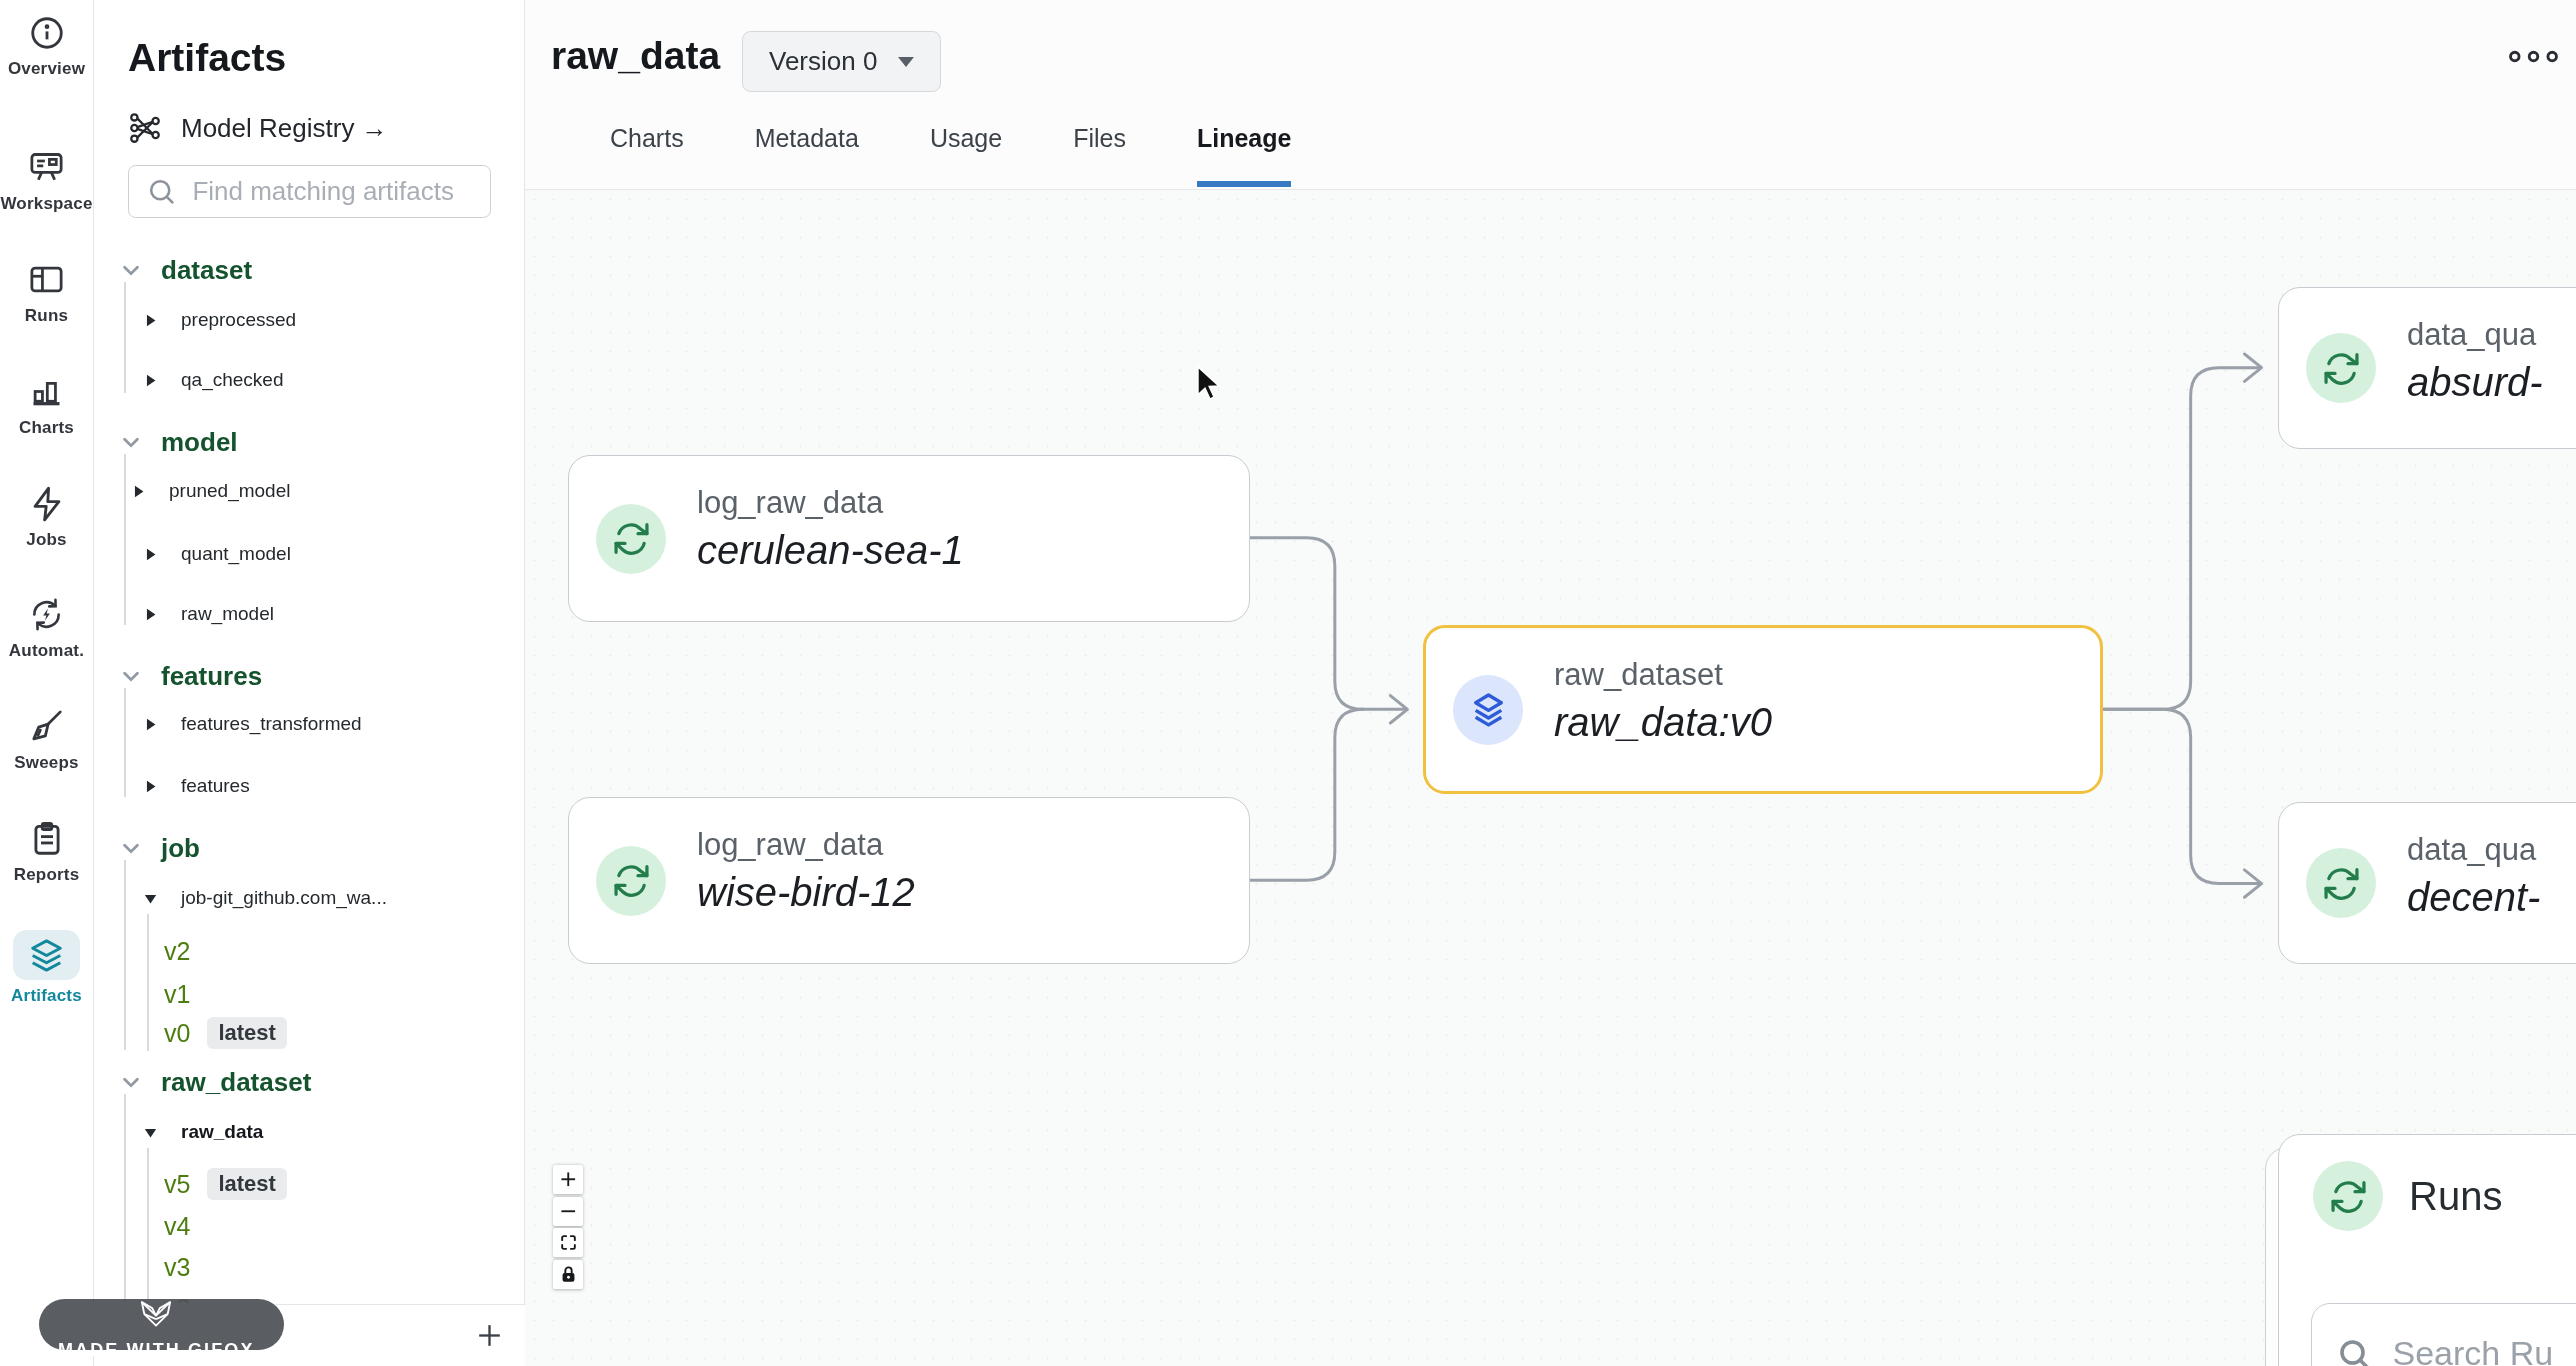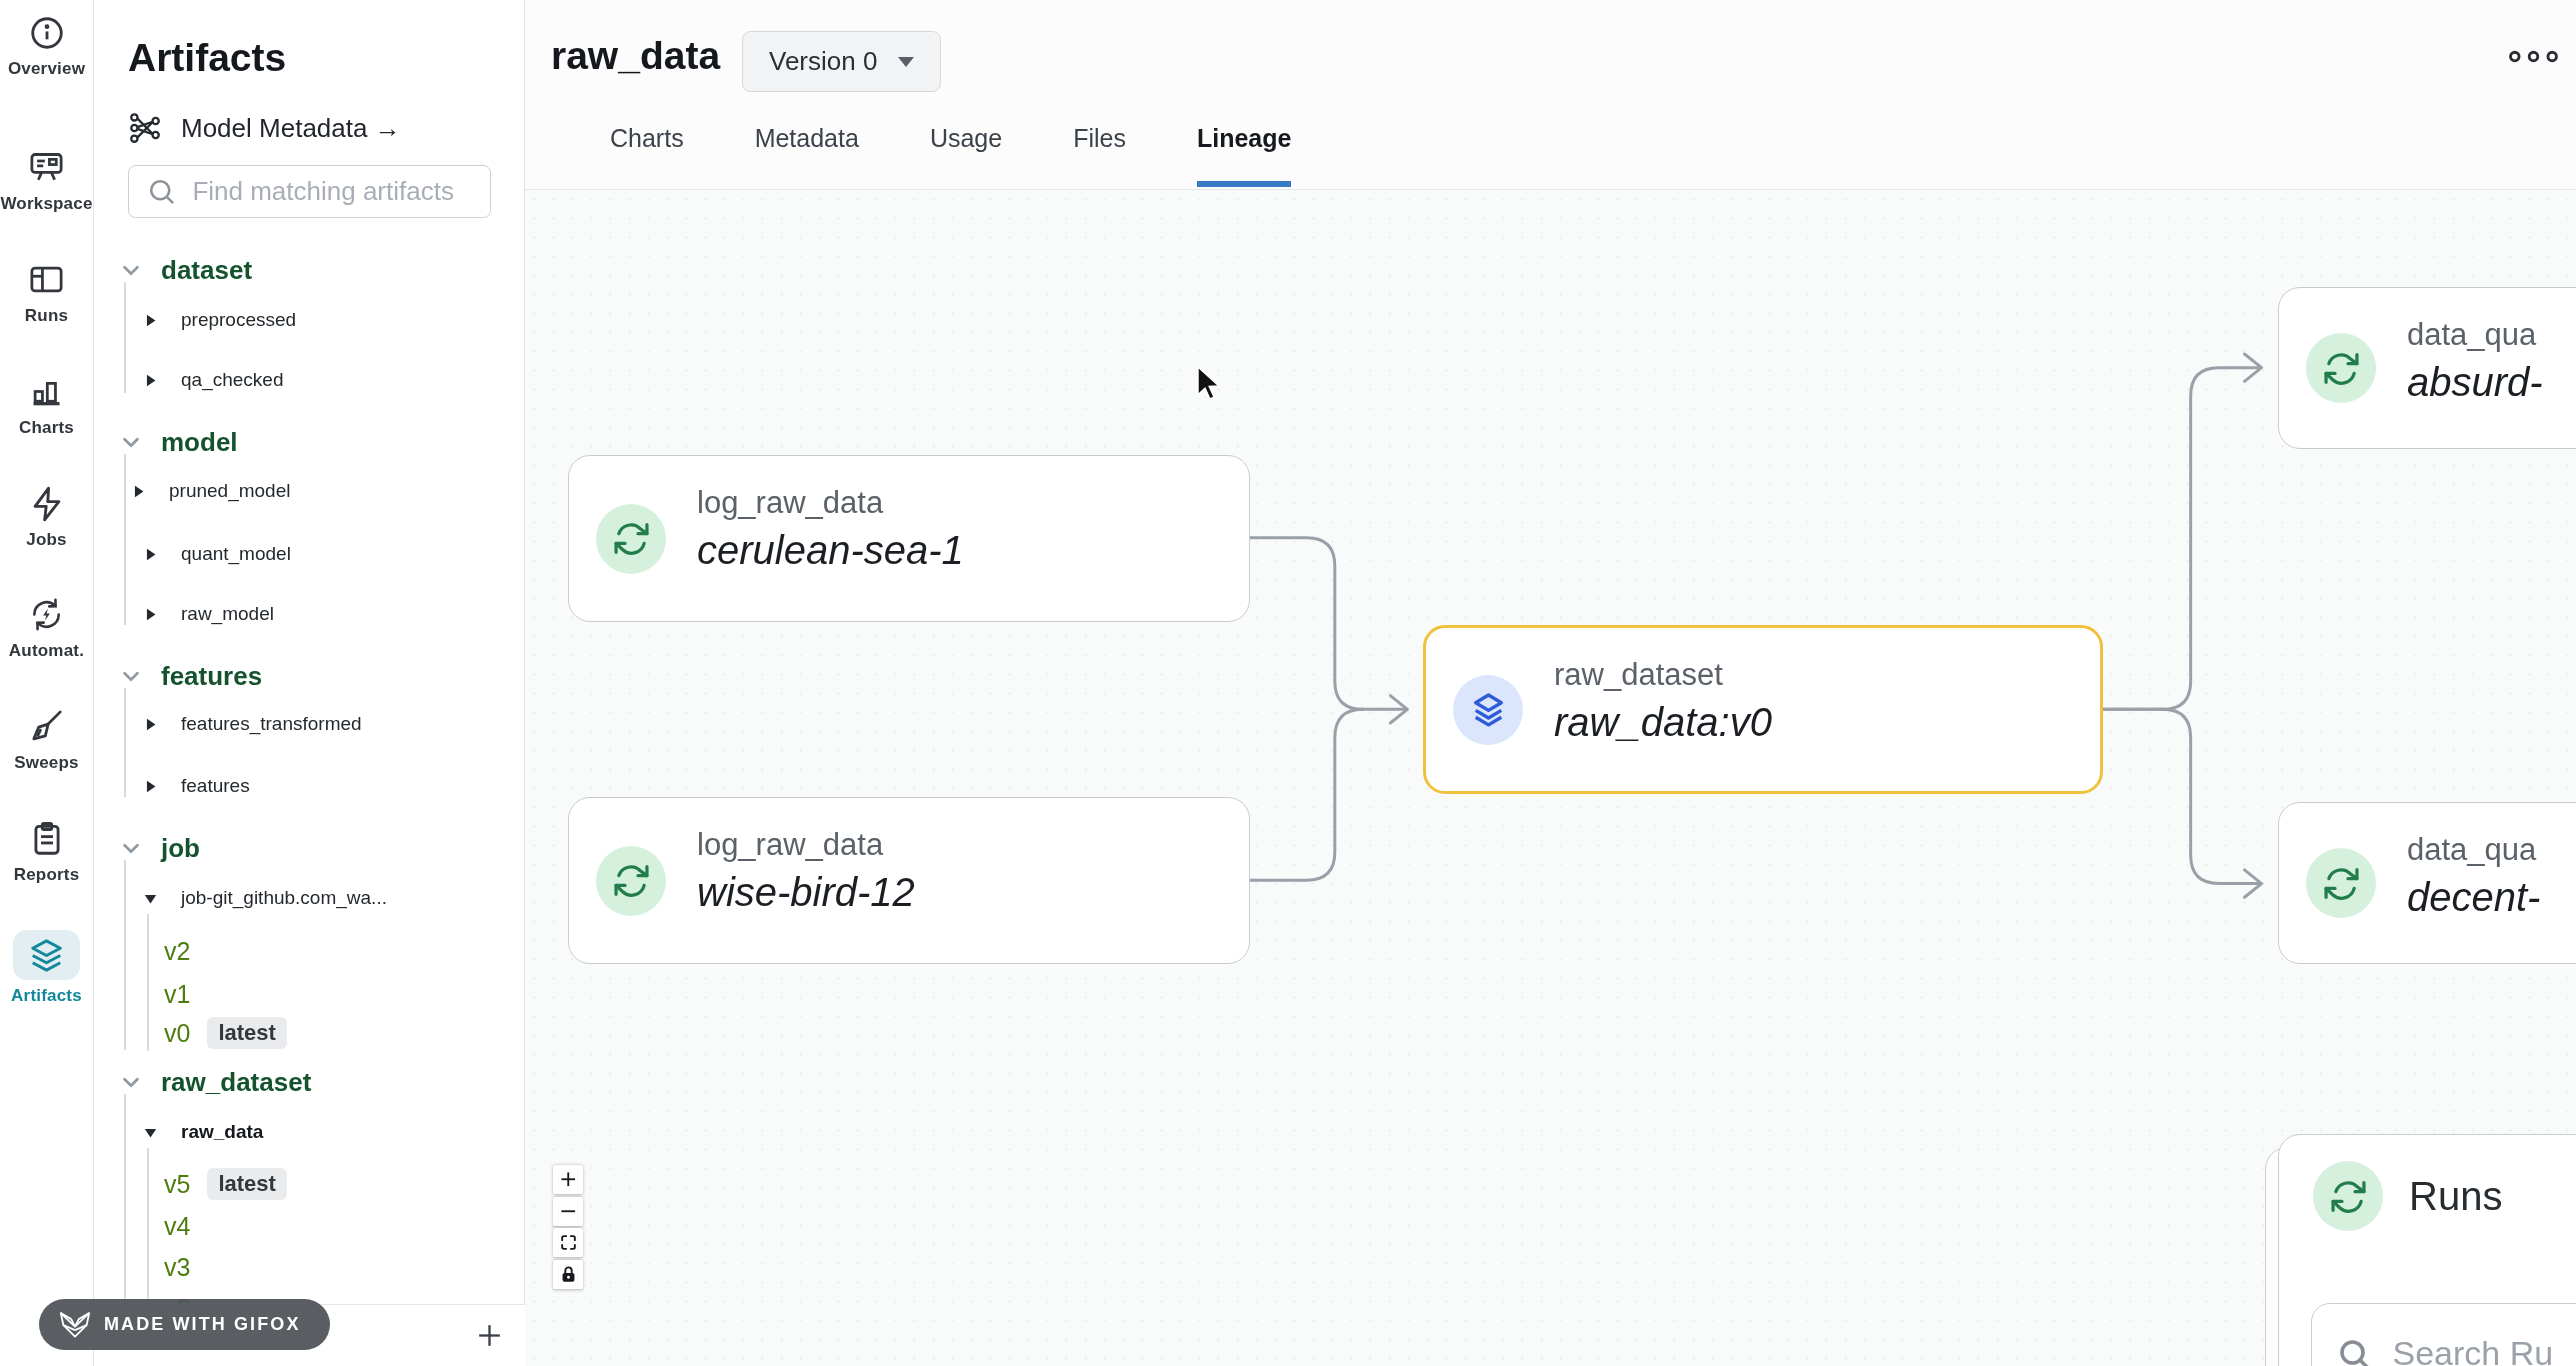--- a/index.html
+++ b/index.html
@@ -103,21 +103,21 @@
     flex-direction:column; gap:2.6px; }
   .zbtn { width:30px; height:29px; background:#fff; box-shadow:0 0.9px 3.4px rgba(0,0,0,.28);
     border-radius:2.6px; display:flex; align-items:center; justify-content:center; color:#17191c;
     cursor:pointer; }
 
   .cursor { position:absolute; left:670px; top:175px; z-index:60; pointer-events:none; }
 
   
   .gifox { position:absolute; left:39px; top:1299px; height:51px; padding:0 29px 0 19px;
     background:rgba(78,82,86,.93); border-radius:26px; display:flex; align-items:center; gap:12px;
-    z-index:50; color:#fff; }
+    z-index:50; color:#fff;flex-direction:column; }
   .gifox-text { font-size:18px; font-weight:700; letter-spacing:2.1px; }
 
   svg { display:block; }
 </style>
 </head>
 <body>
 
 <div class="rail">
   <div class="rail-item" style="top:12px">
     <span class="ricon">
@@ -229,21 +229,21 @@
           <circle cx="4.5" cy="12" r="2.2"></circle>
           <circle cx="4.5" cy="19.5" r="2.2"></circle>
           <circle cx="19.5" cy="7" r="2.2"></circle>
           <circle cx="19.5" cy="17" r="2.2"></circle>
           <line x1="6.5" y1="5.2" x2="17.5" y2="16.2"></line>
           <line x1="6.6" y1="11.4" x2="17.4" y2="7.6"></line>
           <line x1="6.6" y1="12.6" x2="17.4" y2="16.4"></line>
           <line x1="6.5" y1="18.8" x2="17.5" y2="7.8"></line>
         </svg>
     </span>
-    <span>Model Metadata →</span>
+    <span>Model Registry →</span>
   </div>
 
   <div class="sb-search">
     <span>
       <svg width="31" height="31" viewBox="0 0 24 24" fill="none" stroke="#8d939b" stroke-width="2">
           <circle cx="11" cy="11" r="7"></circle>
           <line x1="16.3" y1="16.3" x2="21" y2="21"></line>
         </svg>
     </span>
     <input readonly="" placeholder="Find matching artifacts" style="">

